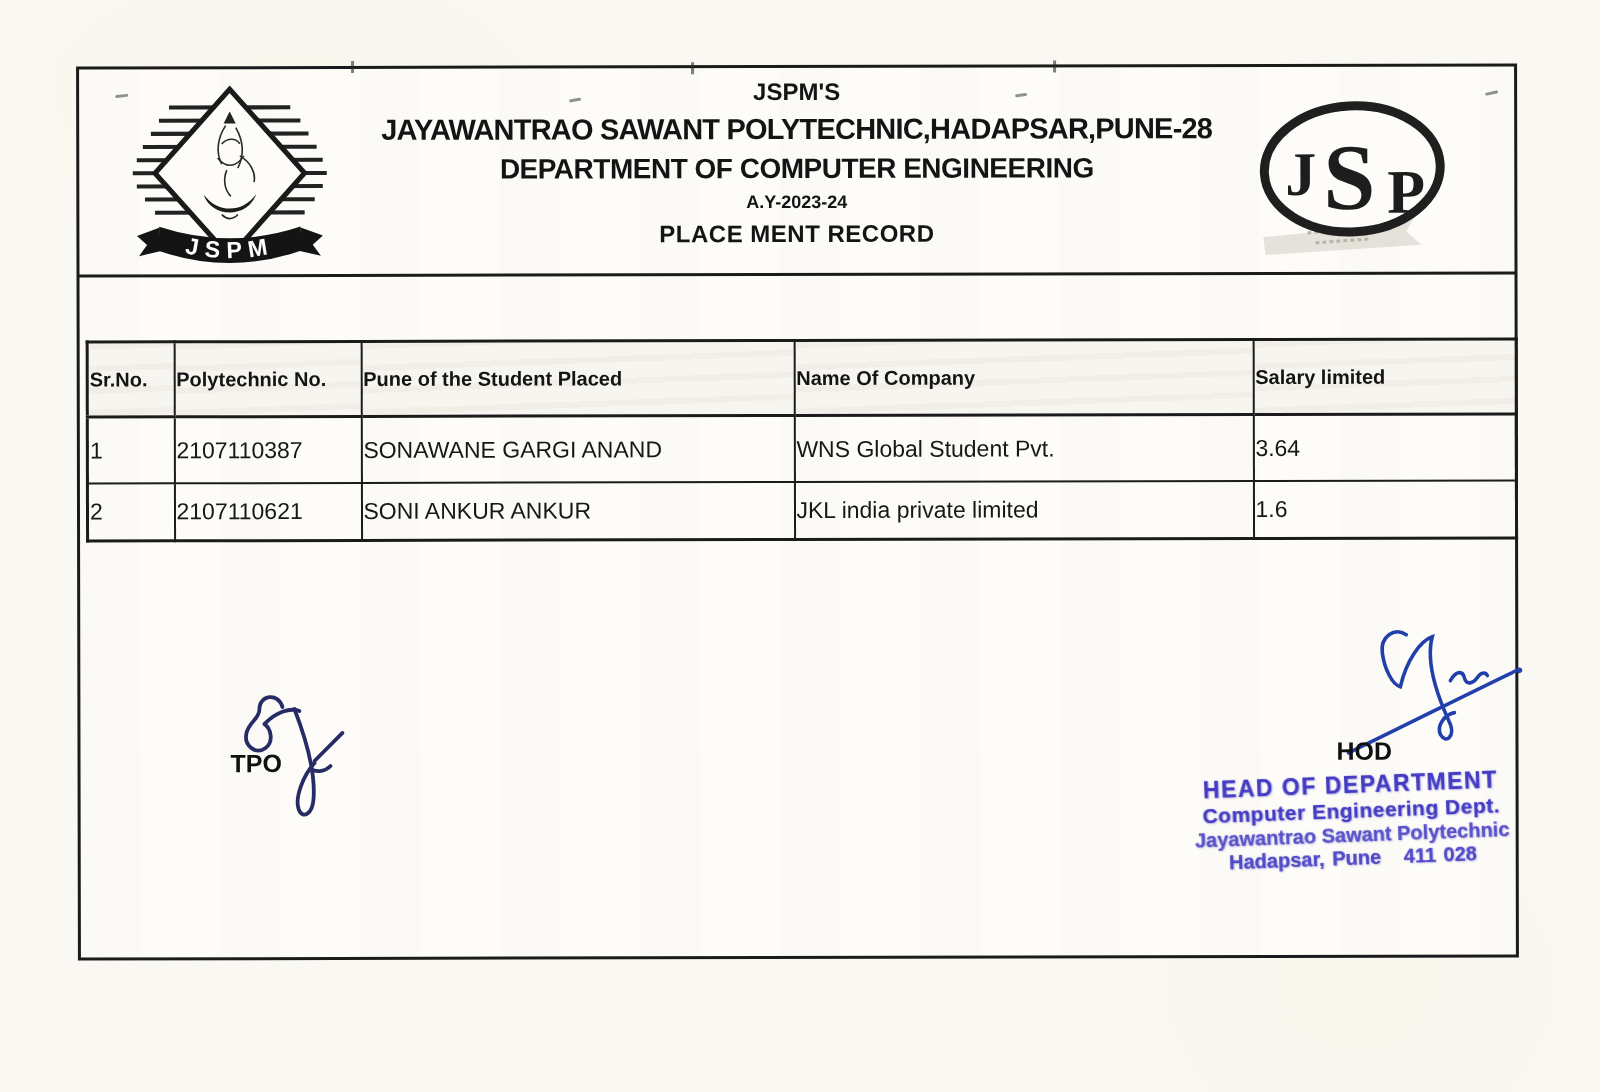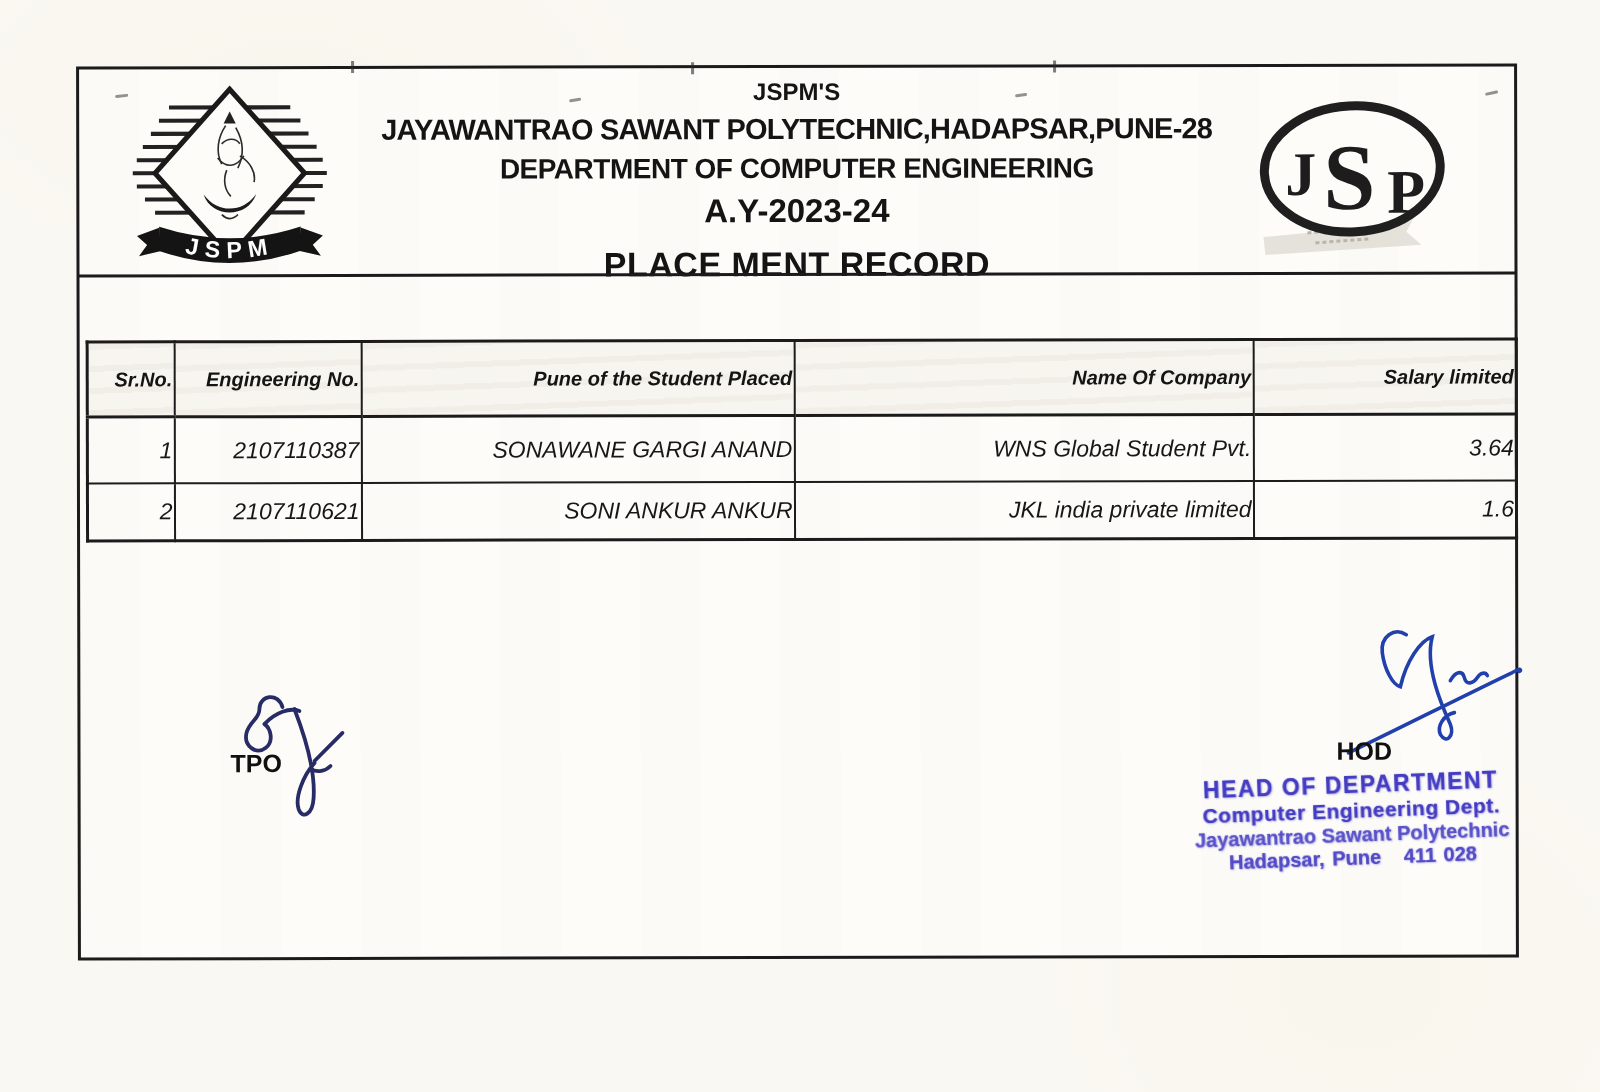--- a/index.html
+++ b/index.html
@@ -23,37 +23,37 @@
   }
   
   .header-center{
     position:absolute;left:0;right:0;top:10px;
     display:flex;flex-direction:column;align-items:center;gap:7px;
     text-align:center;font-weight:700;color:#141414;
   }
   .h-line1{font-size:24px;letter-spacing:0px;}
   .h-line2{font-size:29px;letter-spacing:-0.8px;}
   .h-line3{font-size:28px;letter-spacing:-0.5px;}
-  .h-line4{font-size:33px;}
-  .h-line5{font-size:34px;letter-spacing:0.5px;margin-top:8px;}
+  .h-line4{font-size:18px;}
+  .h-line5{font-size:24px;letter-spacing:0.5px;}
   .header-divider{
     position:absolute;left:-1px;right:-1px;top:205px;
     border-top:3px solid #1b1b1b;
   }
   .logo-left{position:absolute;left:48px;top:16px;width:205px;height:192px;}
   .logo-right{position:absolute;right:50px;top:28px;width:215px;height:175px;}
   
   table.placement{
     position:absolute;left:6px;top:271px;width:1429px;
     border-collapse:collapse;table-layout:fixed;
     border:3px solid #1b1b1b;
   }
   table.placement th, table.placement td{
-    border:2px solid #1c1c1c;text-align:right;vertical-align:middle;
-    overflow:hidden;white-space:nowrap;font-style:italic;
+    border:2px solid #1c1c1c;text-align:left;vertical-align:middle;
+    overflow:hidden;white-space:nowrap;
   }
   table.placement thead th{
     height:70px;font-size:20px;font-weight:700;color:#141414;
     border-bottom:3px solid #1b1b1b;
     background:
       repeating-linear-gradient(178deg, rgba(185,174,152,.10) 0 6px, transparent 6px 22px),
       #f7f5f0;
   }
   table.placement tbody tr.r1 td{height:62px;}
   table.placement tbody tr.r2 td{height:53px;}
@@ -145,21 +145,21 @@
     <colgroup>
       <col style="width:87px">
         <col style="width:187px">
         <col style="width:433px">
         <col style="width:459px">
         <col style="width:263px">
     </colgroup>
     <thead>
       <tr>
         <th>Sr.No.</th>
-        <th>Engineering No.</th>
+        <th>Polytechnic No.</th>
         <th>Pune of the Student Placed</th>
         <th>Name Of Company</th>
         <th>Salary limited</th>
       </tr>
     </thead>
     <tbody>
       <tr class="r1">
         <td>1</td>
         <td>2107110387</td>
         <td>SONAWANE GARGI ANAND</td>

